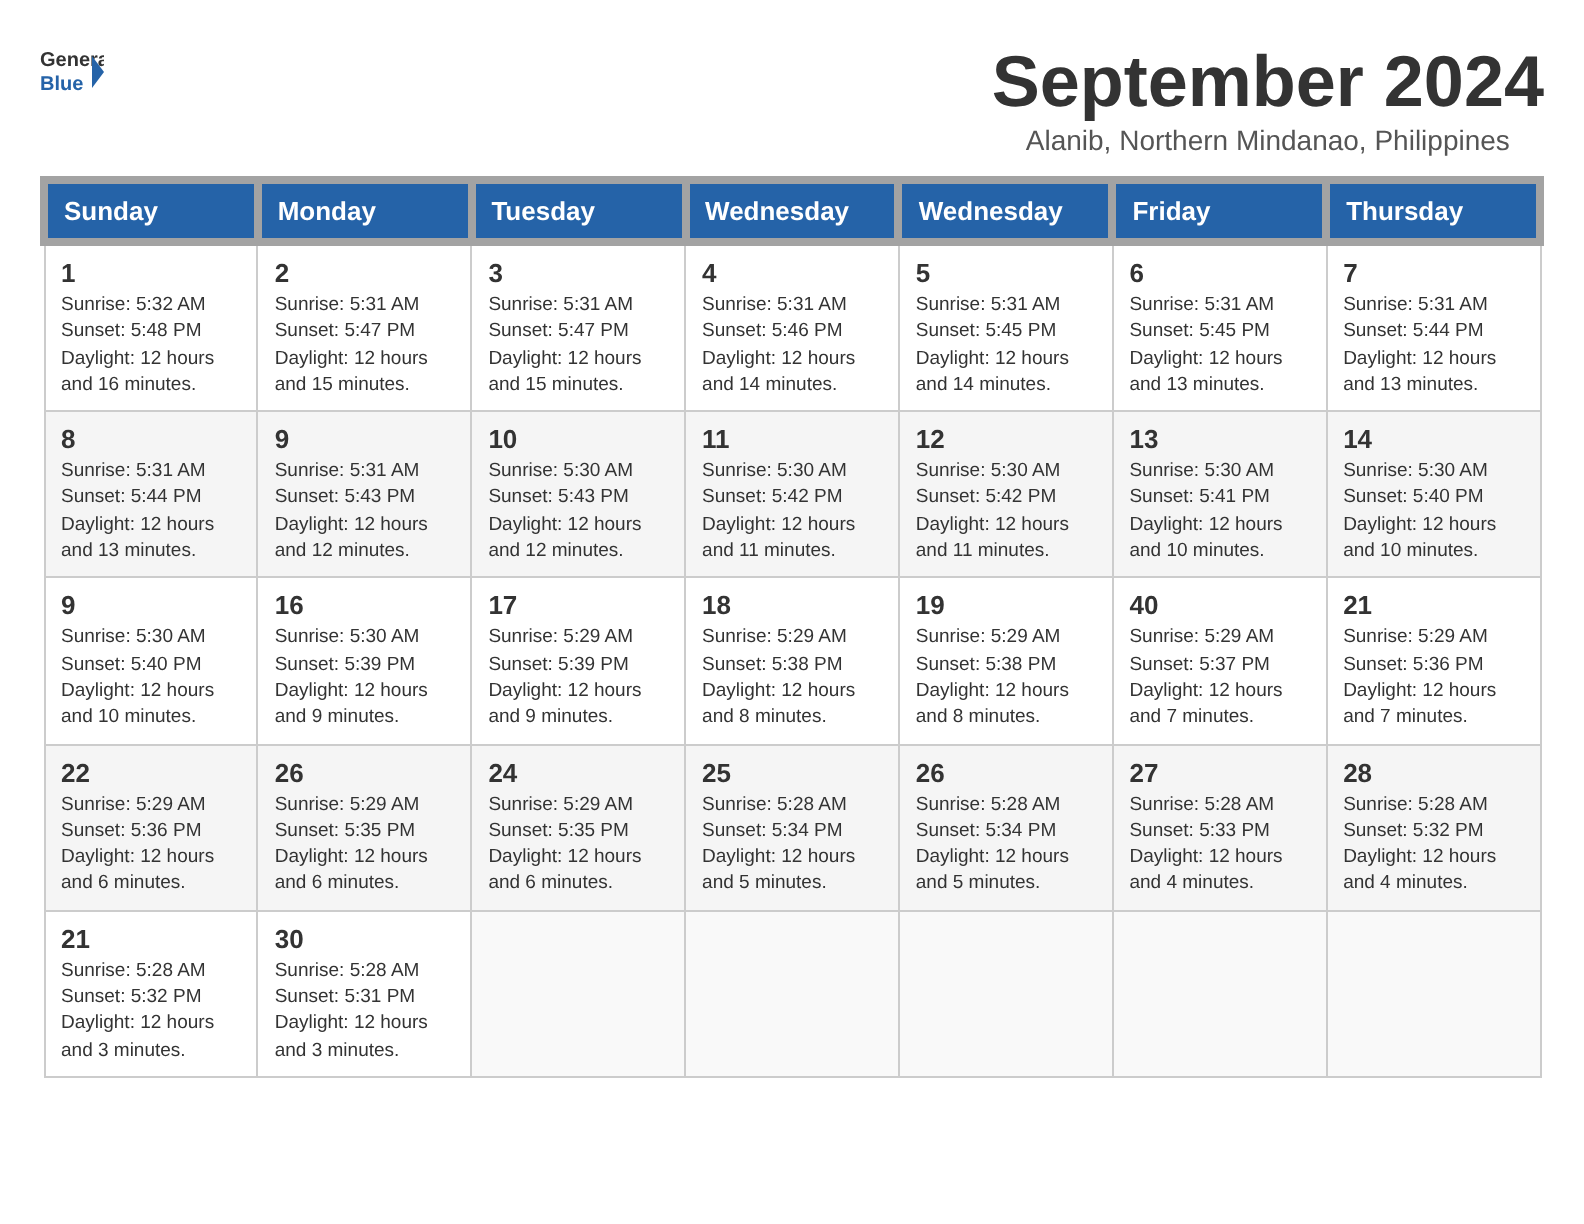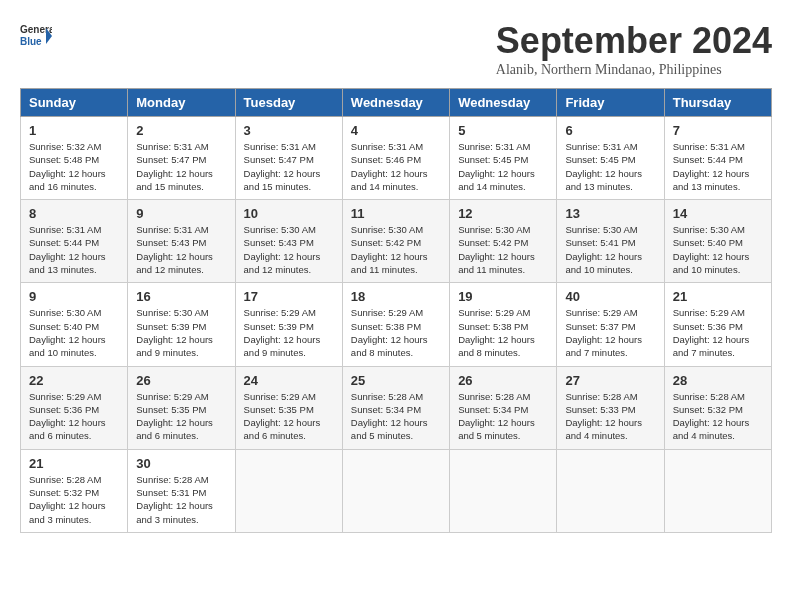--- a/index.html
+++ b/index.html
@@ -15,45 +15,44 @@
       justify-content: space-between;
       align-items: flex-start;
       margin-bottom: 10px;
     }
     .logo {
       display: flex;
       align-items: center;
       gap: 4px;
     }
     .title-block {
-      text-align: left;
+      text-align: center;
     }
     .month-year {
       font-size: 36px;
       font-weight: bold;
       color: #333;
     }
     .location {
       font-size: 14px;
       color: #555;
-      font-family: Liberation Serif, serif;
     }
     table {
       width: 100%;
       border-collapse: collapse;
       table-layout: fixed;
     }
     thead tr th {
       background-color: #2563a8;
       color: #fff;
       text-align: left;
       padding: 6px 8px;
       font-size: 13px;
       font-weight: bold;
-      border: 1px solid #a3a3a3;
+      border: 4px solid #a3a3a3;
     }
     tbody tr td {
       border: 1px solid #ccc;
       vertical-align: top;
       padding: 6px 8px;
       font-size: 10px;
       color: #333;
       min-height: 80px;
       background: #fff;
     }

